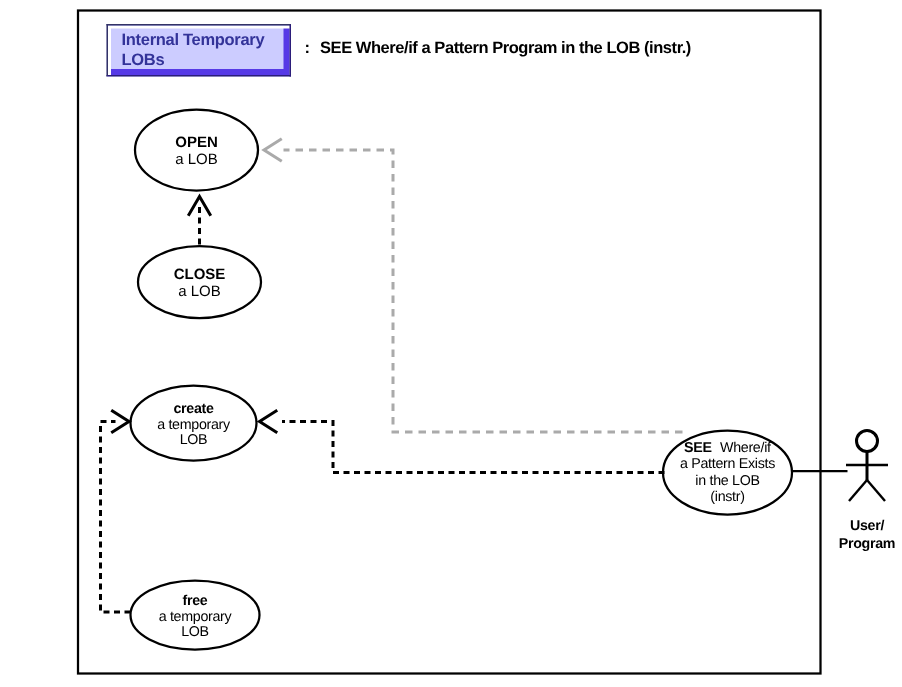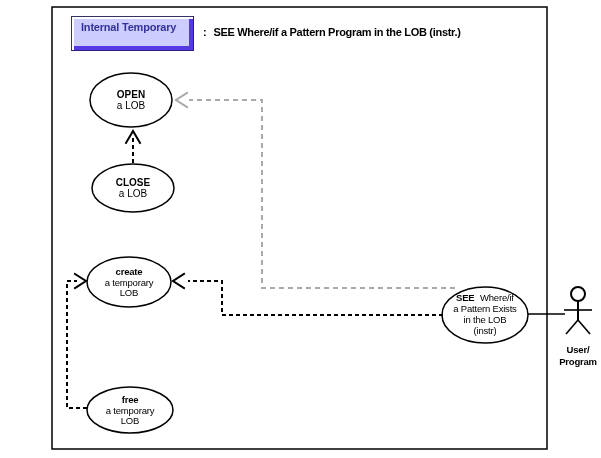--- a/index.html
+++ b/index.html
@@ -106,19 +106,20 @@
       <line x1="564" y1="310" x2="592" y2="310" stroke="#000000" stroke-width="1.6"></line>
       <line x1="578" y1="320" x2="566" y2="334" stroke="#000000" stroke-width="1.6"></line>
       <line x1="578" y1="320" x2="590" y2="334" stroke="#000000" stroke-width="1.6"></line>
     </g>
     <text x="578" y="353" class="uc b">User/</text>
     <text x="578" y="365" class="uc b">Program</text>
   </svg>
 
   <div class="tab">
     <div>Internal Temporary</div>
+    <div>LOBs</div>
   </div>
 
   <div class="title-row">
     <span class="sep">:</span><span>SEE Where/if a Pattern Program in the LOB (instr.)</span>
   </div>
 
 </div>
 
 </body></html>

